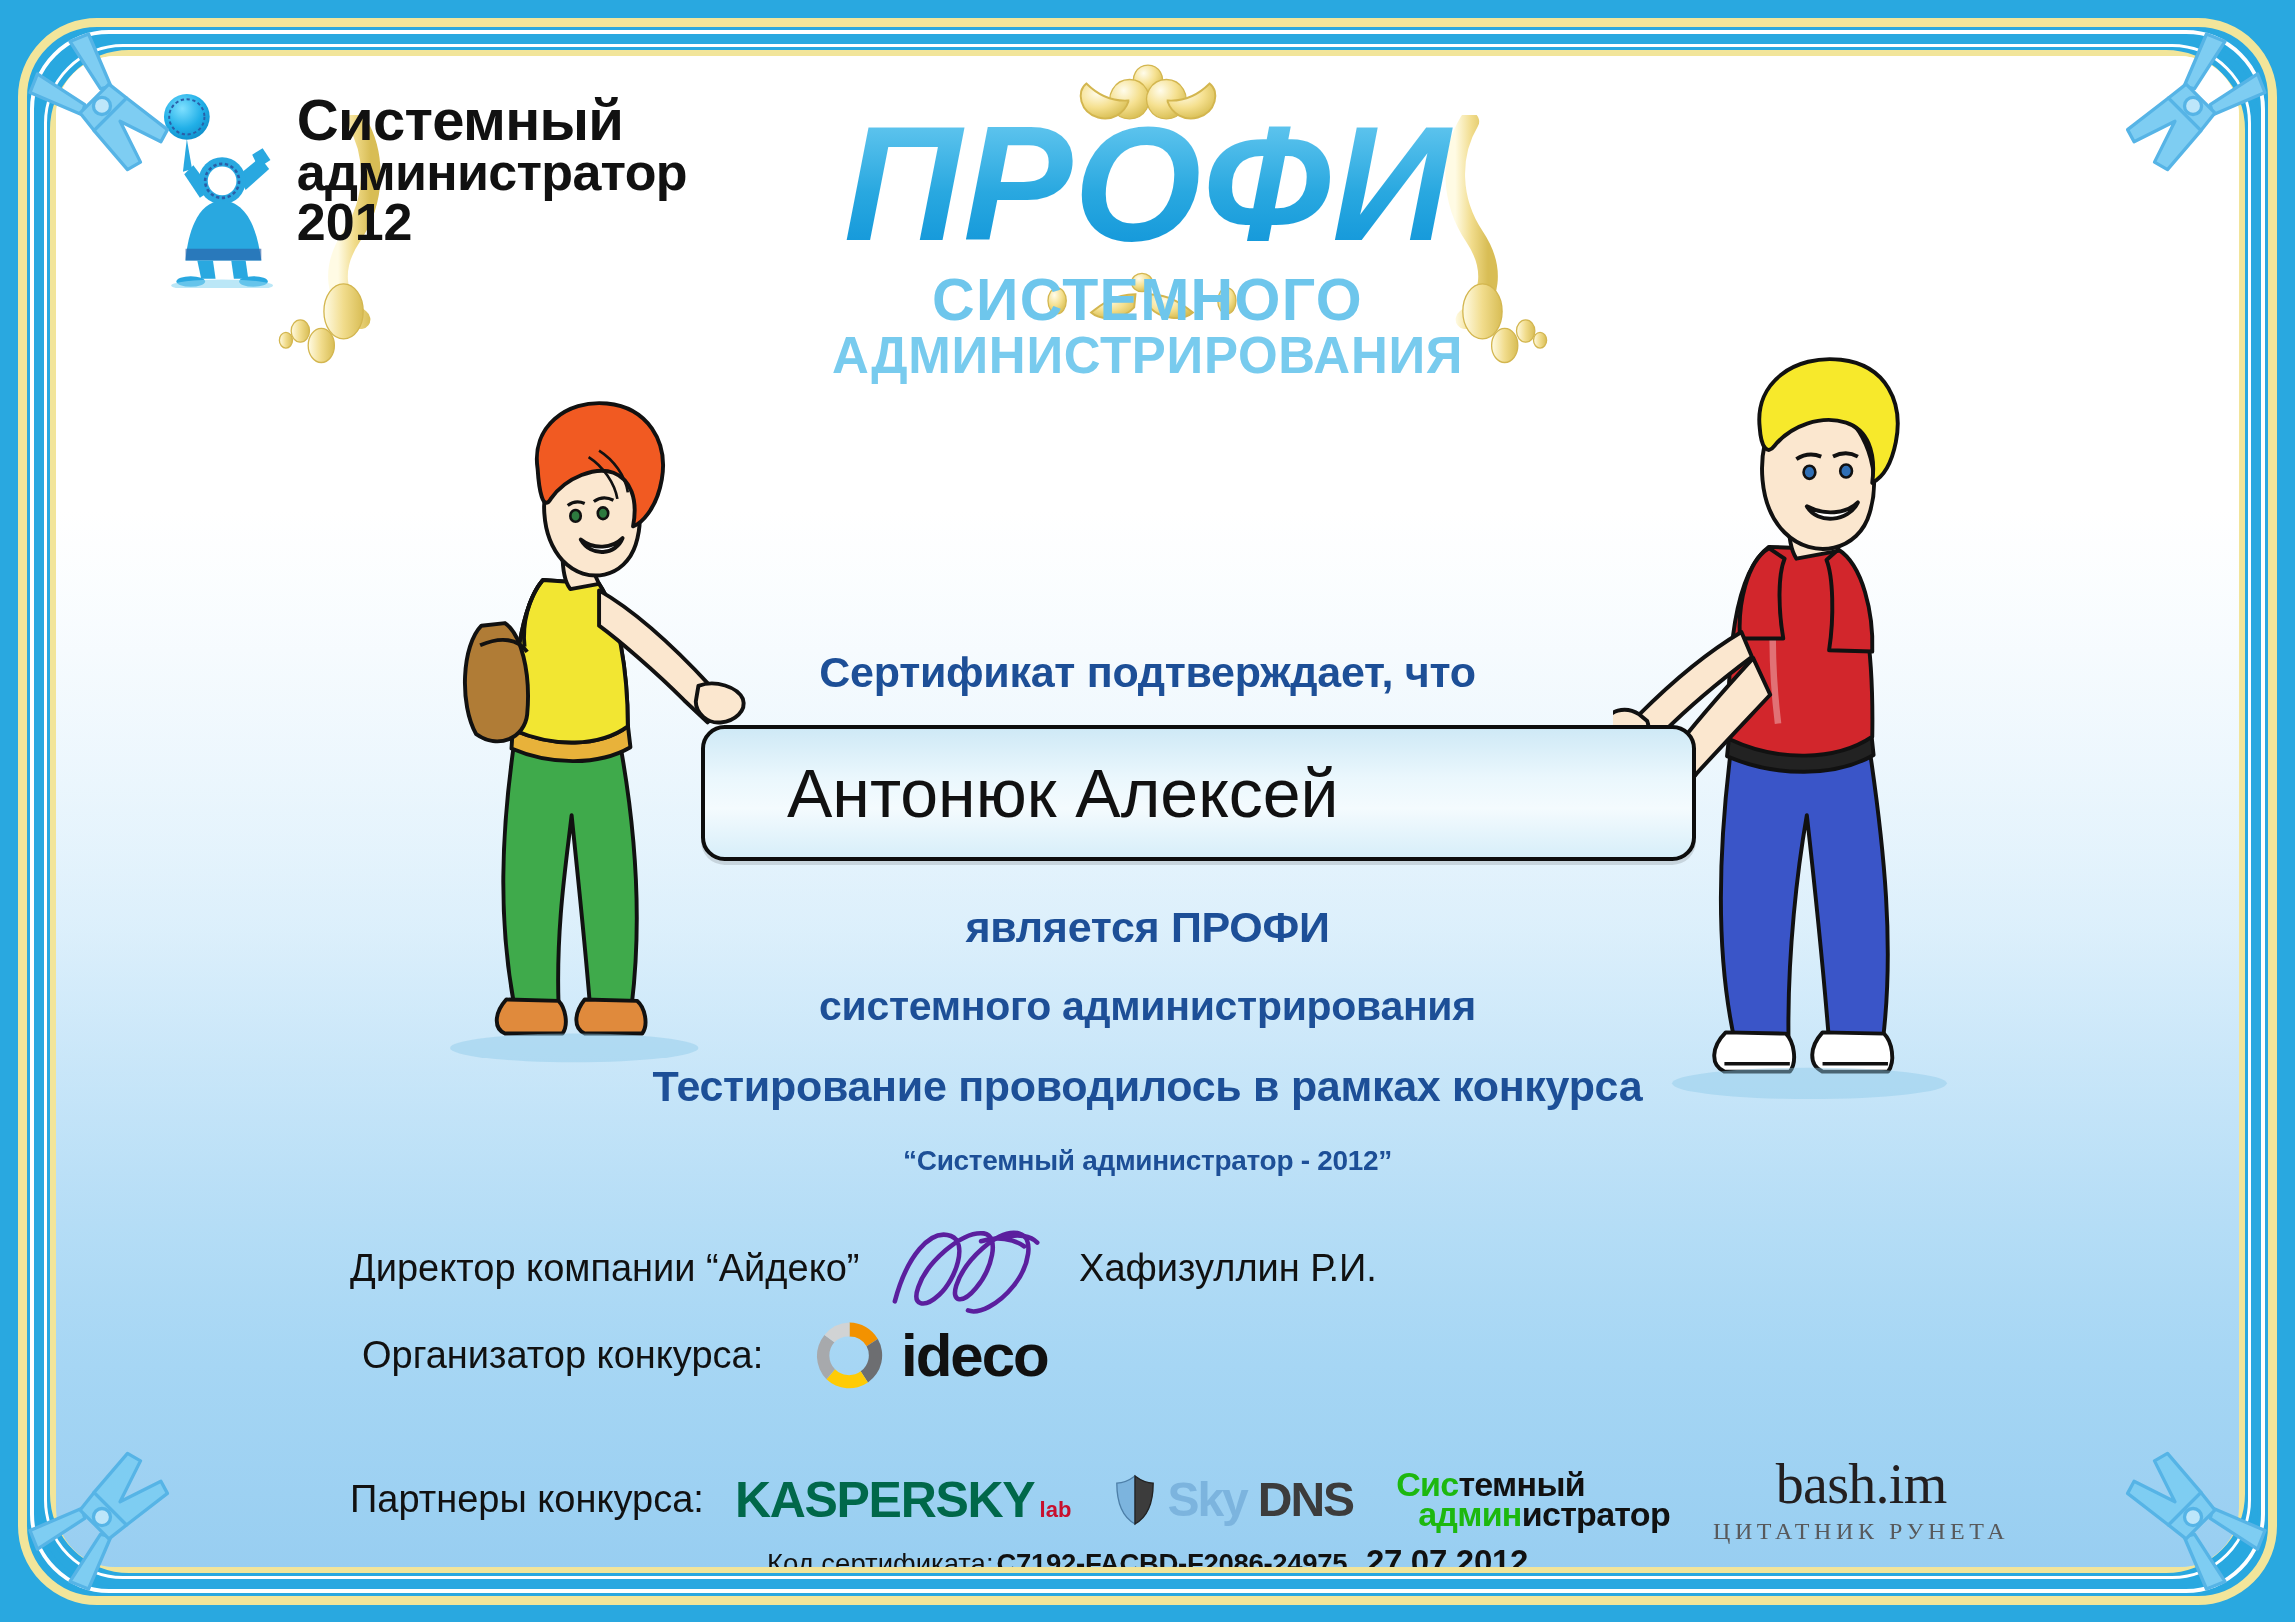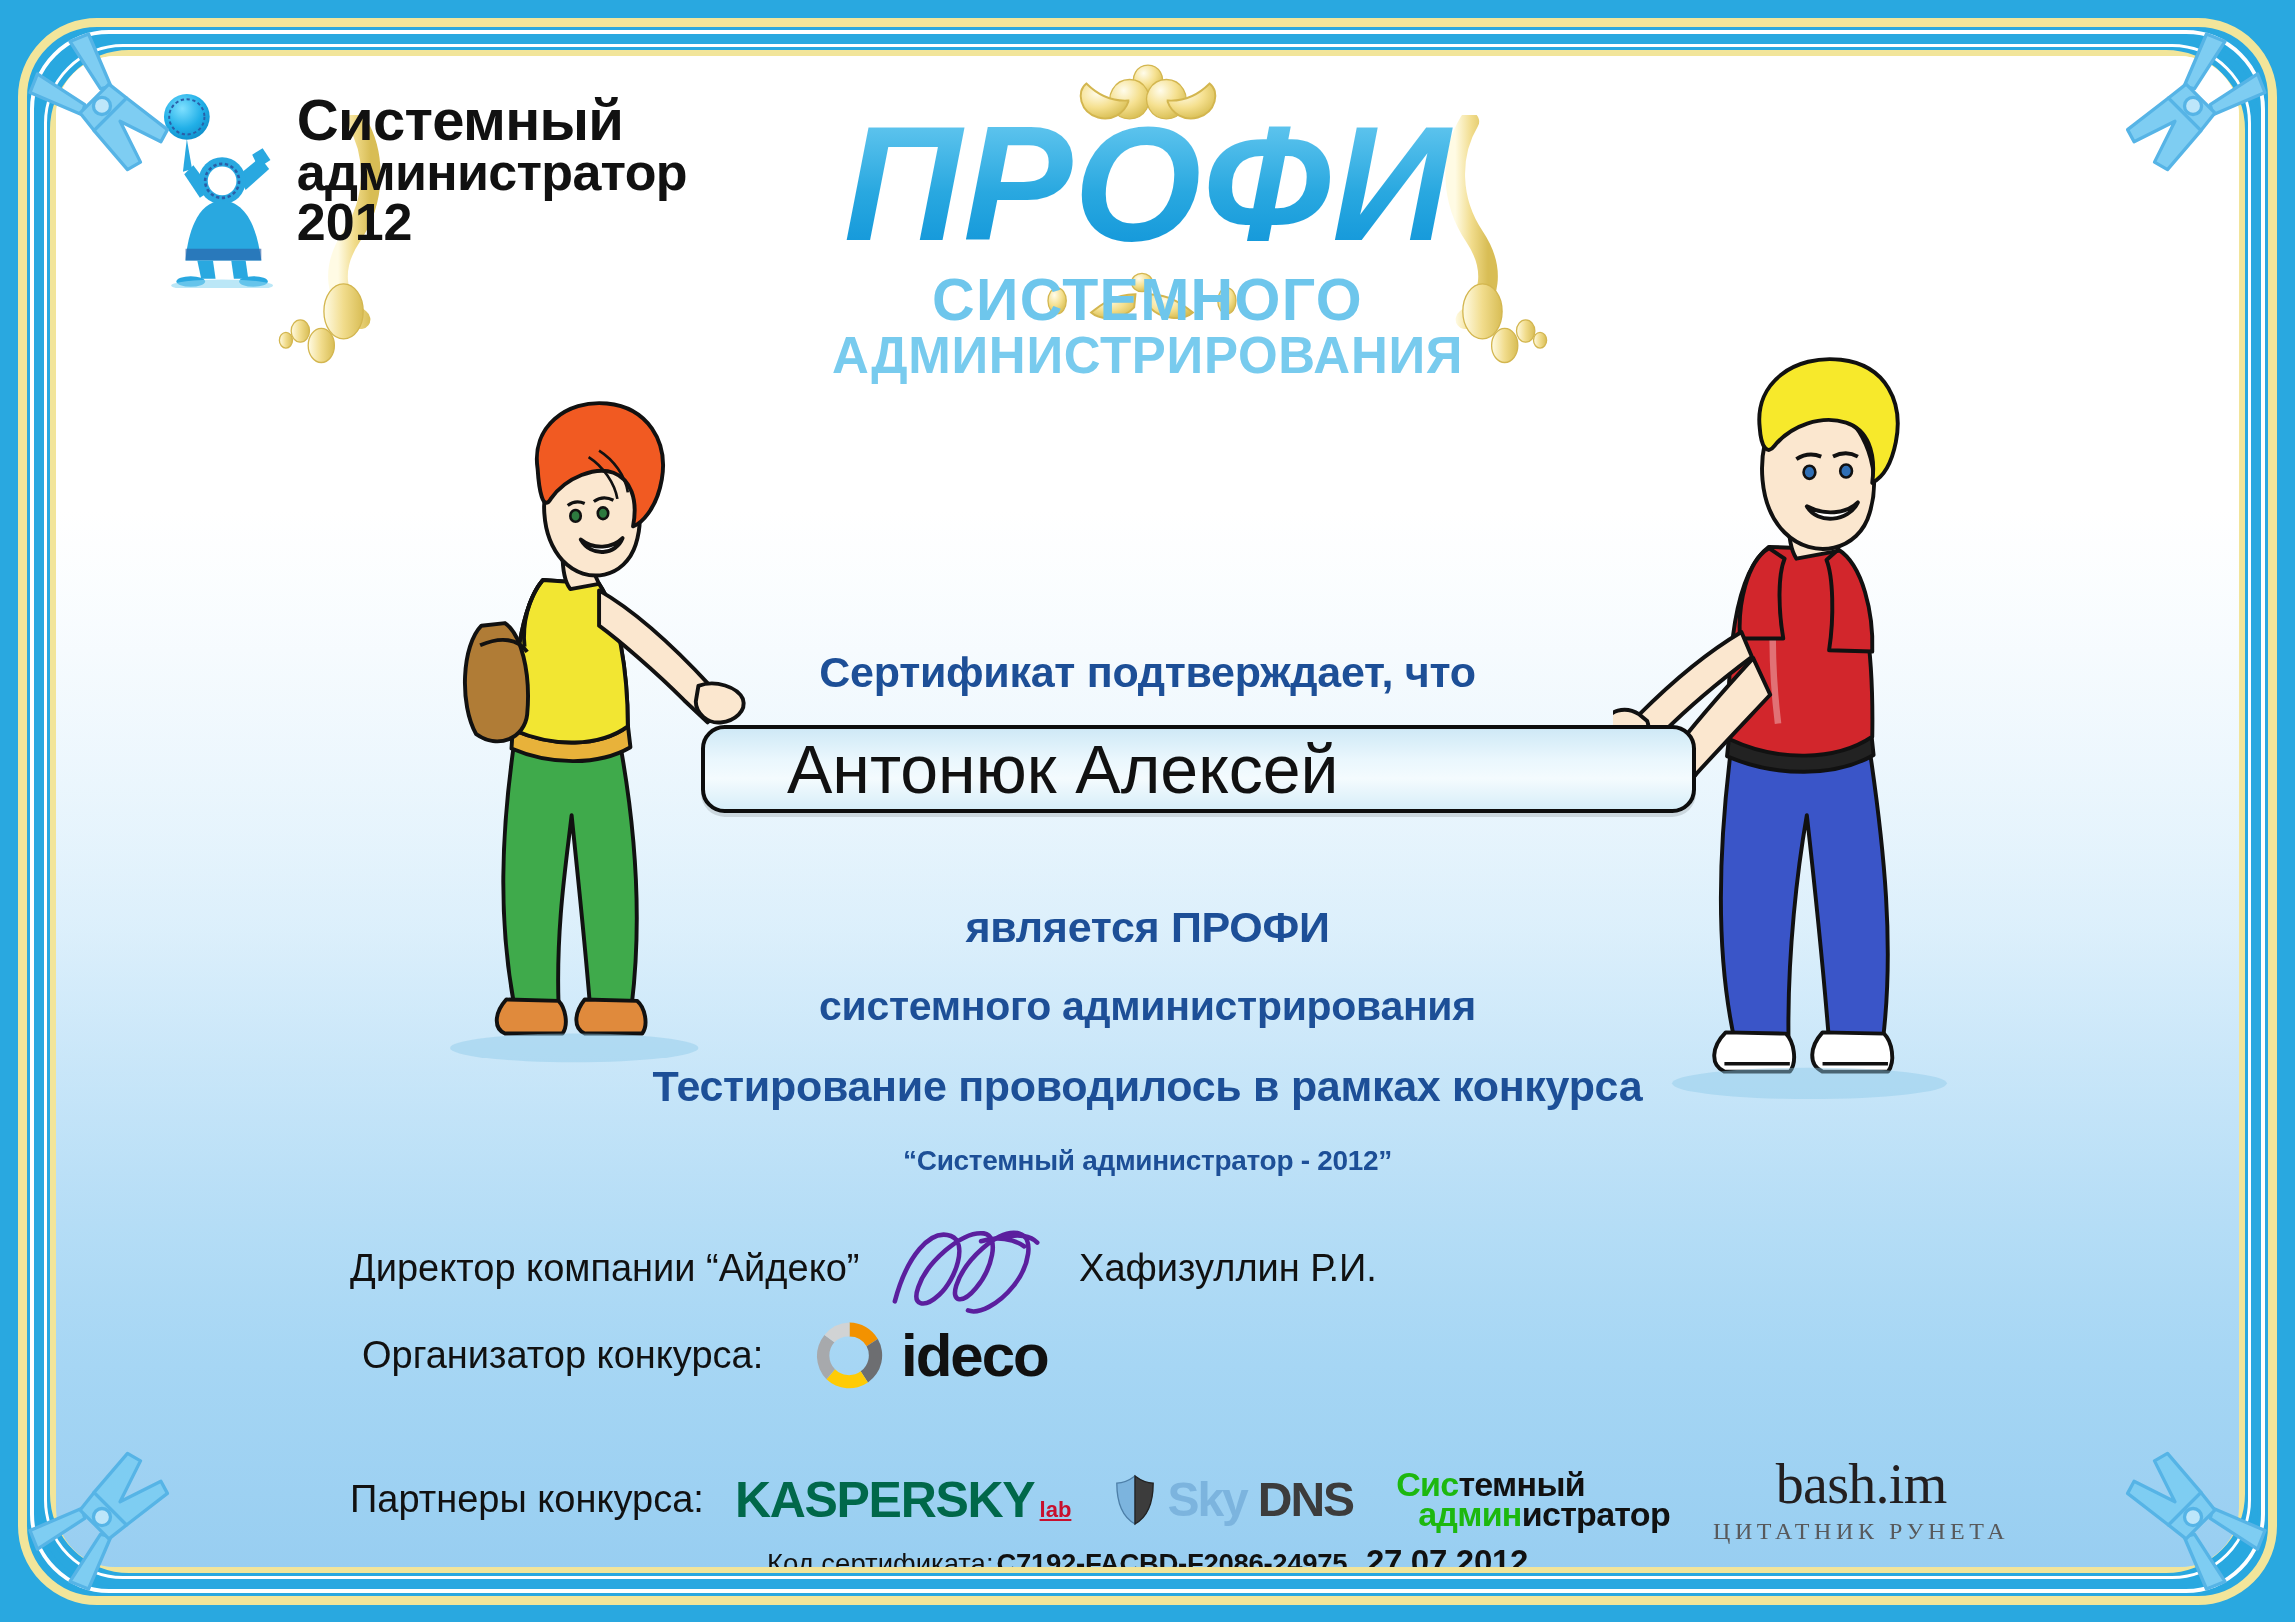--- a/index.html
+++ b/index.html
@@ -48,21 +48,21 @@
   }
   .sub1{font-size:59px;font-weight:700;color:#6ec6ec;letter-spacing:1.3px;line-height:1.02;margin-top:3.9px;}
   .sub2{font-size:51px;font-weight:700;color:#78cbee;letter-spacing:0.7px;line-height:1.02;}
 
   
   .confirm-line{
     position:absolute;left:0;right:0;top:592px;text-align:center;
     font-size:43px;font-weight:700;color:#1d4f97;letter-spacing:-0.3px;
   }
   .name-banner{
-    position:absolute;left:645px;top:669px;width:995px;height:88px;
+    position:absolute;left:645px;top:669px;width:995px;height:136px;
     border:4.6px solid #0d0d0d;border-radius:23.6px;
     background:linear-gradient(180deg,#cfe9f6 0%,#eaf7fd 38%,#f4fbfe 62%,#d7eef9 100%);
     box-shadow:0 3.9px 0 rgba(0,0,0,.12);
     display:flex;align-items:center;justify-content:flex-start;
     box-sizing:border-box;padding-left:82px;
   }
   .name-text{font-size:68px;color:#111;letter-spacing:0px;white-space:nowrap;}
   .body-lines{
     position:absolute;left:0;right:0;top:817px;text-align:center;color:#1d4f97;
   }
@@ -84,21 +84,21 @@
   .ideco-logo{display:flex;align-items:center;margin-left:47px;}
   .ideco-word{font-size:60px;font-weight:700;color:#111;letter-spacing:-2px;margin-left:11.8px;}
 
   
   .part-row{position:absolute;left:294px;top:1400px;display:flex;align-items:center;}
   .part-label{font-size:38px;color:#111;white-space:nowrap;}
   .part-logos{display:flex;align-items:center;margin-left:31px;gap:43px;}
 
   .kas{display:flex;align-items:baseline;}
   .kas-word{font-size:50px;font-weight:700;color:#00684a;letter-spacing:-1.3px;}
-  .kas-lab{font-size:22px;font-weight:700;color:#c8102e;margin-left:5.2px;text-decoration:underline;}
+  .kas-lab{font-size:22px;font-weight:700;color:#c8102e;margin-left:5.2px;}
 
   .sky{display:flex;align-items:center;gap:11px;}
   .sky-word{font-size:48px;font-weight:700;letter-spacing:-2px;}
   .sky-blue{color:#7cb4de;}
   .sky-dark{color:#3c3c3c;}
 
   .sysad-logo{line-height:.88;font-weight:700;font-size:34px;letter-spacing:-0.7px;}
   .sg{color:#1db80f;}
   .sk{color:#111;}
 

